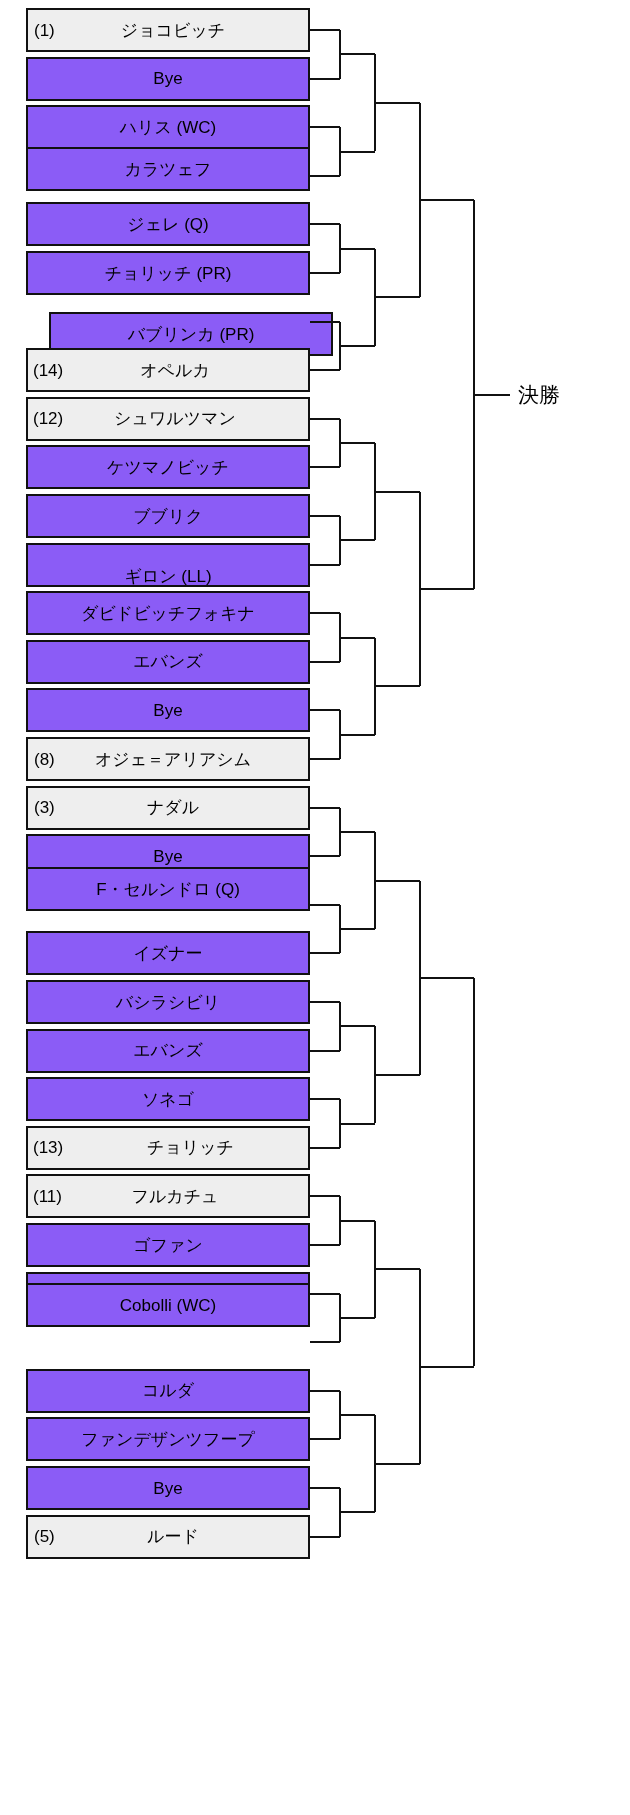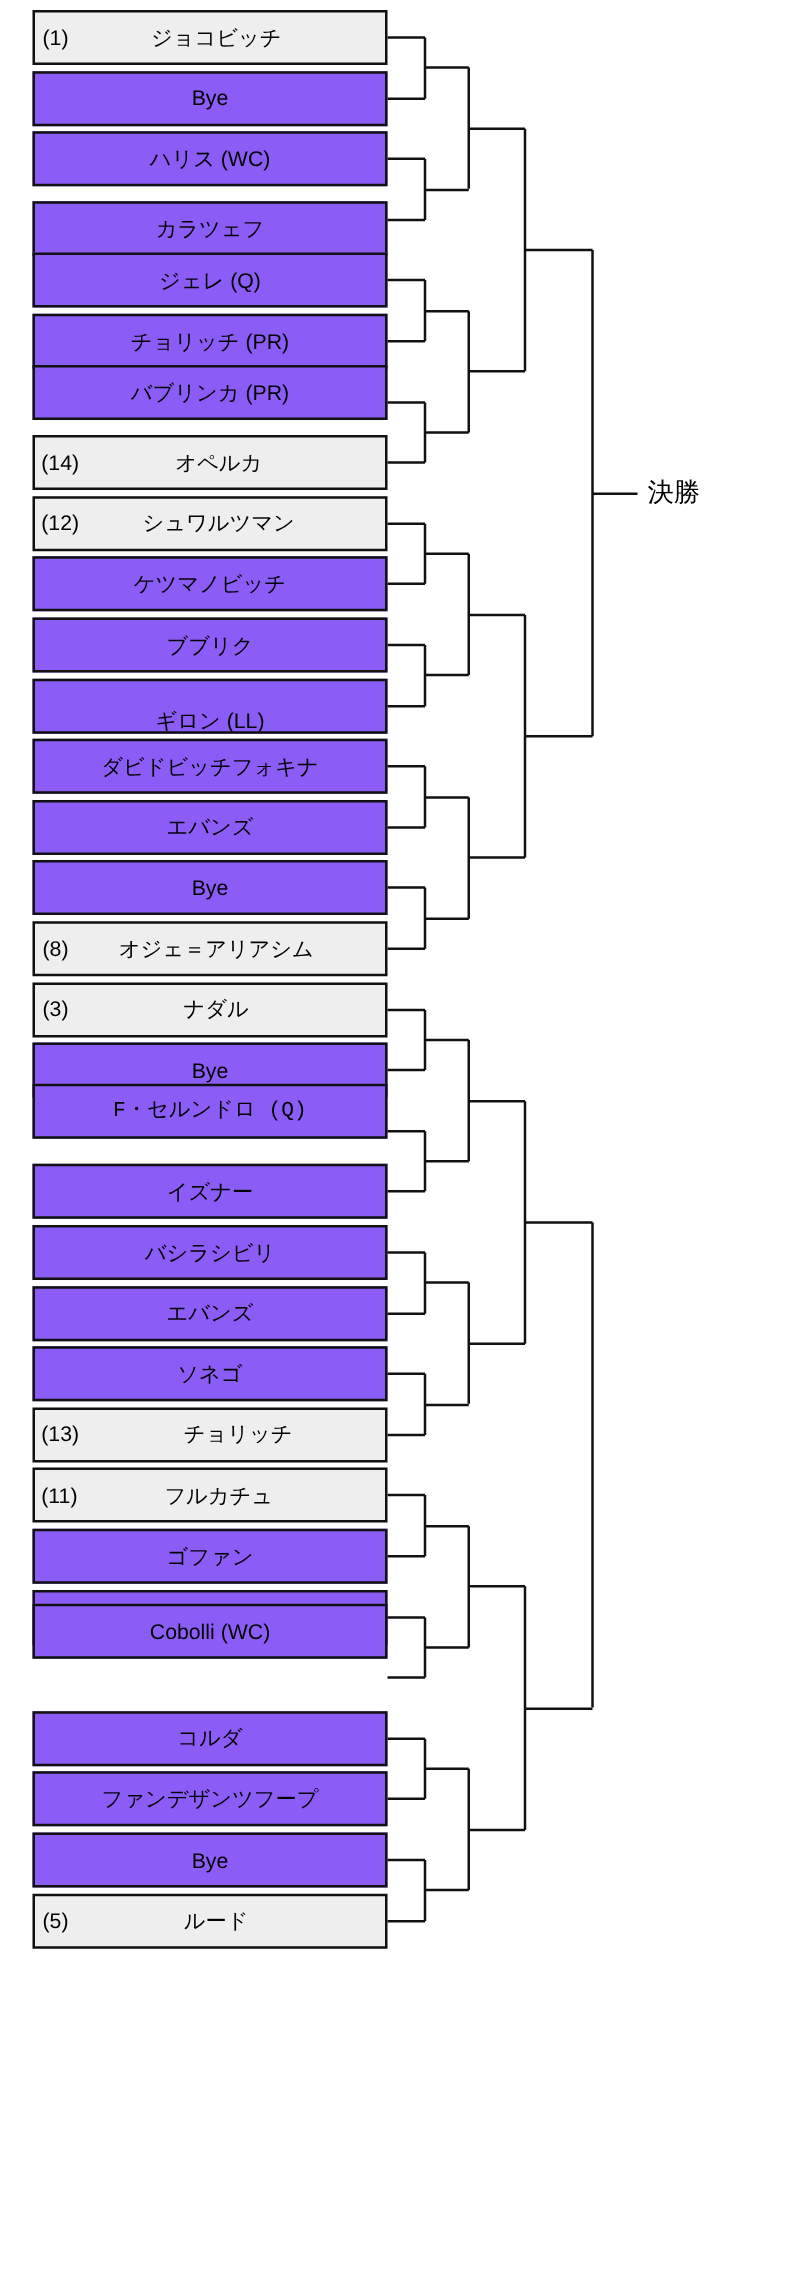--- a/index.html
+++ b/index.html
@@ -93,30 +93,30 @@
       <div class="slot seeded" style="top: 8px;">
         <span class="seed">(1)</span>
         <span class="pname">ジョコビッチ</span>
       </div>
       <div class="slot plain" style="top: 56.6px;">
         <span class="pname">Bye</span>
       </div>
       <div class="slot plain" style="top: 105.2px;">
         <span class="pname">ハリス (WC)</span>
       </div>
-      <div class="slot plain" style="top: 161px;">
+      <div class="slot plain" style="top: 147px;">
         <span class="pname">カラツェフ</span>
       </div>
       <div class="slot plain" style="top: 202.4px;">
         <span class="pname">ジェレ (Q)</span>
       </div>
       <div class="slot plain" style="top: 251px;">
         <span class="pname">チョリッチ (PR)</span>
       </div>
-      <div class="slot plain" style="top: 292px;">
+      <div class="slot plain" style="top: 312px; margin-left: 23px;">
         <span class="pname">バブリンカ (PR)</span>
       </div>
       <div class="slot seeded" style="top: 348.2px;">
         <span class="seed wide">(14)</span>
         <span class="pname">オペルカ</span>
       </div>
       <div class="slot seeded" style="top: 396.8px;">
         <span class="seed wide">(12)</span>
         <span class="pname">シュワルツマン</span>
       </div>
@@ -142,21 +142,21 @@
         <span class="seed">(8)</span>
         <span class="pname">オジェ＝アリアシム</span>
       </div>
       <div class="slot seeded" style="top: 785.6px;">
         <span class="seed">(3)</span>
         <span class="pname">ナダル</span>
       </div>
       <div class="slot plain" style="top: 834.2px;">
         <span class="pname">Bye</span>
       </div>
-      <div class="slot plain" style="top: 867px; font-family: Liberation Mono, monospace;">
+      <div class="slot plain" style="top: 867px;">
         <span class="pname">F・セルンドロ (Q)</span>
       </div>
       <div class="slot plain" style="top: 931.4px;">
         <span class="pname">イズナー</span>
       </div>
       <div class="slot plain" style="top: 980px;">
         <span class="pname">バシラシビリ</span>
       </div>
       <div class="slot plain" style="top: 1028.6px;">
         <span class="pname">エバンズ</span>

